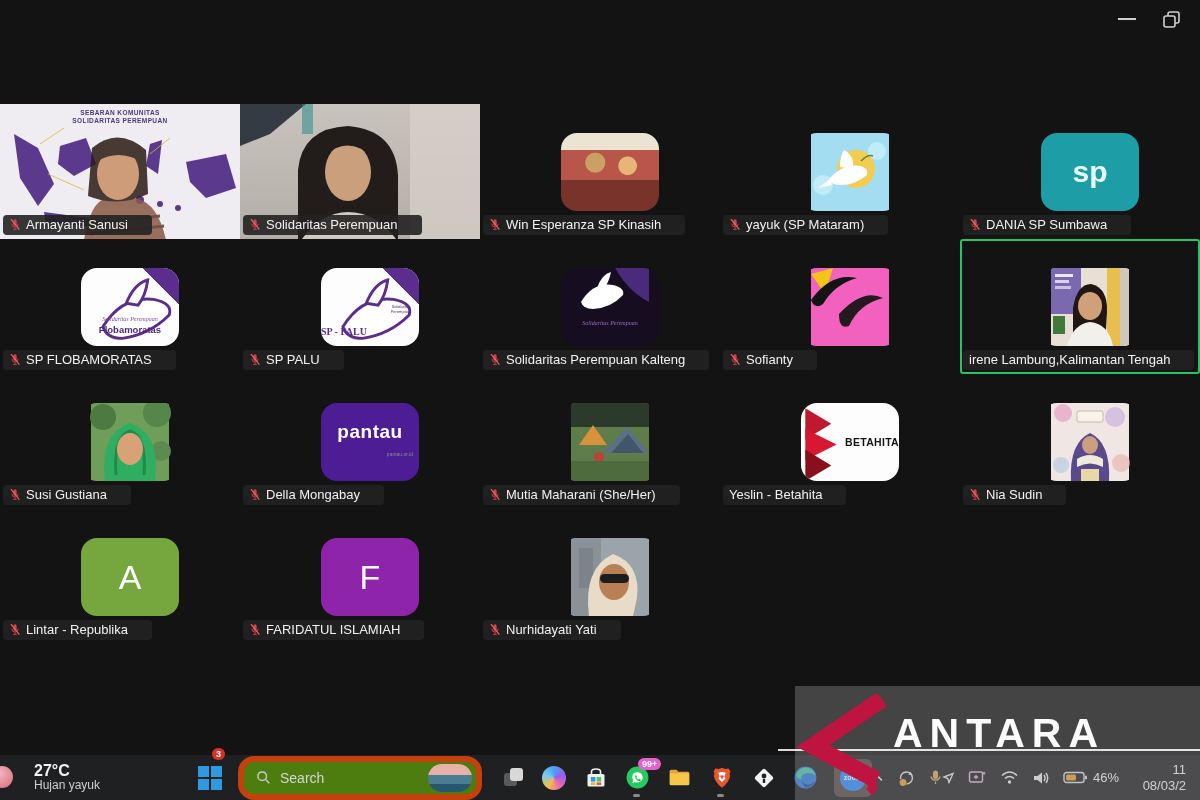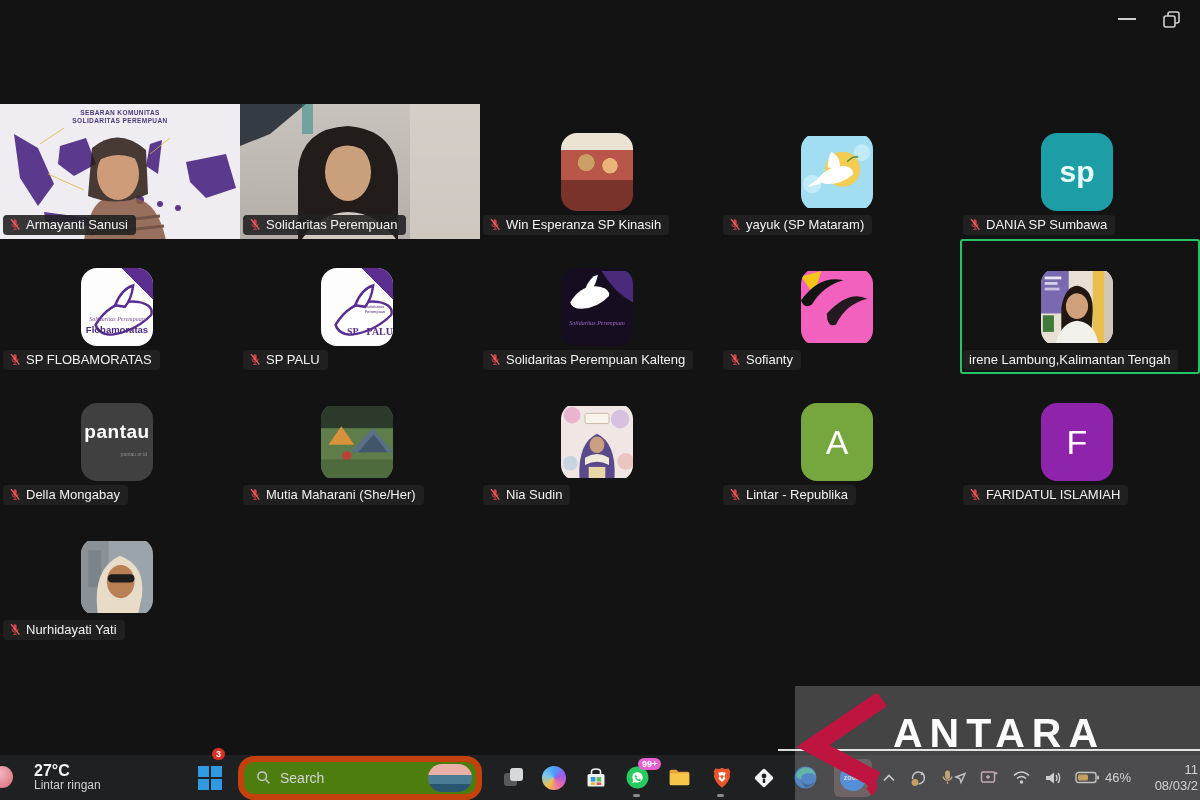--- a/index.html
+++ b/index.html
@@ -9,52 +9,52 @@
   .winctl{position:absolute;top:0;left:0;width:1200px;height:40px}
   .minimize{position:absolute;top:18px;left:1118px;width:18px;height:2px;background:#cfcfcf;cursor:pointer}
   .restore{position:absolute;top:10px;left:1162px;width:20px;height:20px}
 
   
   .grid{position:absolute;left:0;top:104px;width:1200px;height:540px;display:grid;grid-template-columns:repeat(5,240px);grid-template-rows:repeat(4,135px)}
   .cell{position:relative}
   .cell.active{box-shadow:inset 0 0 0 2px #25c464;border-radius:3px}
   .vid{position:absolute;inset:0;overflow:hidden;background:#0d0d0d}
   .vid svg{display:block;width:100%;height:100%}
-  .avatar{position:absolute;left:81px;top:29px;width:72px;height:78px;border-radius:16px;overflow:hidden}
+  .avatar{position:absolute;left:81px;top:29px;width:98px;height:78px;border-radius:16px;overflow:hidden}
   .avatar svg{display:block;width:100%;height:100%}
-  .label{position:absolute;left:3px;bottom:4px;display:flex;align-items:center;gap:5px;background:rgba(34,34,34,.9);border-radius:4px;padding:2px 8px 3px 6px;white-space:nowrap;max-width:230px}
+  .label{position:absolute;left:3px;bottom:4px;display:flex;align-items:center;gap:5px;background:rgba(34,34,34,.9);border-radius:4px;padding:2px 24px 3px 6px;white-space:nowrap;max-width:230px}
   .label .nm{color:#f2f2f2;font-size:13px}
   .miclg{flex:0 0 auto}
 
   
   .lt{display:flex;align-items:center;justify-content:center;width:100%;height:100%;color:#fff}
   .av-dania{background:#1d9da6}
   .av-dania .lt{font-size:30px;font-weight:bold;color:#e8fbfb}
   .av-lintar{background:#76a73f}
   .av-lintar .lt{font-size:34px}
   .av-faridatul{background:#8e24aa}
   .av-faridatul .lt{font-size:34px}
 
   
-  .av-pantau{background:#404040}
+  .av-pantau{background:#4c1d95}
   .av-pantau .pt{position:absolute;top:18px;left:0;right:0;text-align:center;color:#fff;font-size:19px;font-weight:bold;letter-spacing:.5px}
   .av-pantau .ps{position:absolute;top:48px;left:0;right:6px;text-align:right;color:#8a8a8a;font-size:5px}
 
   
   .av-betahita{background:#fdfdfd;display:flex;align-items:center}
   .av-betahita .bt{color:#141414;font-size:10.5px;font-weight:bold;letter-spacing:.3px}
   .av-betahita .bmark{margin:0 2px 0 3px}
 
   
   .av-logo{background:#fdfdfd}
   .corner{position:absolute;inset:0;background:linear-gradient(225deg,#5b2d8e 0 21%,transparent 21%)}
   .dove{position:absolute;left:8px;top:8px;width:46px;height:38px}
   .script{position:absolute;left:0;right:0;top:48px;text-align:center;font-style:italic;font-size:6px;color:#7b4fa0;font-family:"Liberation Serif",serif}
   .flbname{position:absolute;left:0;right:0;top:56px;text-align:center;font-size:9.5px;font-weight:bold;color:#4a2a7a}
-  .paluname{position:absolute;left:0;right:0;top:58px;text-align:right;font-size:10px;font-weight:bold;color:#5b2d8e;font-family:"Liberation Serif",serif}
+  .paluname{position:absolute;left:0;right:0;top:58px;text-align:left;font-size:10px;font-weight:bold;color:#5b2d8e;font-family:"Liberation Serif",serif}
   .paluscript{position:absolute;right:4px;top:36px;width:28px;text-align:center;font-size:4px;color:#4a2a7a}
   .av-kalteng{background:#170d20}
   .av-kalteng .kscript{position:absolute;left:0;right:0;top:52px;text-align:center;font-style:italic;font-size:6px;color:#9a6cc8;font-family:"Liberation Serif",serif}
 
   
   .av-win{background:
     radial-gradient(circle at 35% 38%,#caa064 0 12%,rgba(0,0,0,0) 13%),
     radial-gradient(circle at 68% 42%,#e8b478 0 11%,rgba(0,0,0,0) 12%),
     linear-gradient(180deg,#ece4d2 0 22%,#b8564a 22% 60%,#79332b 60%)}
   .av-isna{background:
@@ -85,21 +85,21 @@
   .simg{width:44px;height:28px;border-radius:14px;background:linear-gradient(180deg,#e8b0a8 0 40%,#4a7d93 40% 70%,#27566e 70%)}
   .taskview{position:relative;width:20px;height:20px}
   .taskview i{position:absolute;width:13px;height:13px;border-radius:3px;background:#5a5a5a;left:0;top:5px}
   .taskview i+i{background:#d8d8d8;left:6px;top:0}
   .copilot{width:24px;height:24px;border-radius:50%;background:conic-gradient(#49a1f5,#9a5cf0,#e86aa8,#f2c04a,#7cc8f0,#49a1f5)}
   .badge{position:absolute;top:-7px;left:14px;background:#e85fd0;color:#fff;font-size:9px;font-weight:bold;border-radius:8px;padding:1px 4px;z-index:3}
   .badge.red{background:#d93025;left:16px}
   .rundot{position:absolute;bottom:-6px;left:9px;width:7px;height:3px;border-radius:2px;background:#8a8a8a}
   .zoomapp{width:38px;height:38px;border-radius:6px;background:rgba(214,160,160,.30);display:flex;align-items:center;justify-content:center}
   .zoomapp .zc{width:26px;height:26px;border-radius:50%;background:#2d8cff;display:flex;align-items:center;justify-content:center;color:#fff;font-size:7px;font-weight:bold}
-  .tray{position:absolute;right:0;top:0;height:45px;display:flex;align-items:center;gap:13px;padding-right:2px;z-index:31}
+  .tray{position:absolute;right:0;top:0;height:45px;display:flex;align-items:center;gap:13px;padding-right:14px;z-index:31}
   .tico{display:flex;align-items:center;justify-content:center;cursor:pointer}
   .batt{display:flex;align-items:center;gap:5px;cursor:pointer}
   .battpct{color:#f2f2f2;font-size:13px}
   .clock{color:#f2f2f2;font-size:13px;line-height:16px;text-align:right;width:54px;overflow:hidden;cursor:pointer}
 
   
   .slidetitle{position:absolute;top:5px;left:0;right:0;text-align:center;color:#4a3a7a;font-weight:bold;font-size:6.5px;line-height:8px;letter-spacing:.4px;z-index:2}
 </style>
 </head>
 <body>
@@ -327,20 +327,41 @@
           <ellipse cx="39" cy="38" rx="12" ry="14" fill="#cfa07a"></ellipse>
           <path d="M27 28 Q39 18 52 30 L52 24 Q40 14 28 24 Z" fill="#201612"></path>
           <path d="M16 78 Q22 56 39 54 Q58 56 62 78 Z" fill="#f2f0ea"></path>
         </svg>
     </div>
     <div class="label">
       <span class="nm">irene Lambung,Kalimantan Tengah</span>
     </div>
   </div>
 
+  <div class="cell">
+    <div class="avatar">
+      <svg viewBox="0 0 78 78">
+          <rect width="78" height="78" fill="#6f9e5a"></rect>
+          <circle cx="12" cy="14" r="13" fill="#4c7a40"></circle>
+          <circle cx="66" cy="10" r="14" fill="#55864a"></circle>
+          <circle cx="70" cy="48" r="10" fill="#5d8a4e"></circle>
+          <path d="M14 78 Q8 30 39 20 Q70 30 64 78 Z" fill="#2fae62"></path>
+          <path d="M25 72 Q22 34 39 28 Q56 34 53 72" stroke="#1f8a4a" stroke-width="3" fill="none"></path>
+          <ellipse cx="39" cy="46" rx="13" ry="16" fill="#d9a176"></ellipse>
+        </svg>
+    </div>
+    <div class="label">
+      <svg class="miclg" width="12" height="13" viewBox="0 0 16 17">
+          <path d="M8 1.5a2.2 2.2 0 0 1 2.2 2.2V8A2.2 2.2 0 0 1 5.8 8V3.7A2.2 2.2 0 0 1 8 1.5z" fill="#d64045"></path>
+          <path d="M3.8 7.6a4.2 4.2 0 0 0 8.4 0M8 11.8V15M5.6 15h4.8" stroke="#d64045" stroke-width="1.2" fill="none"></path>
+          <path d="M2.6 1.2 13.8 15.4" stroke="#e8636d" stroke-width="1.6"></path>
+        </svg>
+      <span class="nm">Susi Gustiana</span>
+    </div>
+  </div>
 
   <div class="cell">
     <div class="avatar av-pantau">
       <div class="pt">pantau</div>
       <div class="ps">pantau.or.id</div>
     </div>
     <div class="label">
       <svg class="miclg" width="12" height="13" viewBox="0 0 16 17">
           <path d="M8 1.5a2.2 2.2 0 0 1 2.2 2.2V8A2.2 2.2 0 0 1 5.8 8V3.7A2.2 2.2 0 0 1 8 1.5z" fill="#d64045"></path>
           <path d="M3.8 7.6a4.2 4.2 0 0 0 8.4 0M8 11.8V15M5.6 15h4.8" stroke="#d64045" stroke-width="1.2" fill="none"></path>
@@ -365,20 +386,33 @@
     <div class="label">
       <svg class="miclg" width="12" height="13" viewBox="0 0 16 17">
           <path d="M8 1.5a2.2 2.2 0 0 1 2.2 2.2V8A2.2 2.2 0 0 1 5.8 8V3.7A2.2 2.2 0 0 1 8 1.5z" fill="#d64045"></path>
           <path d="M3.8 7.6a4.2 4.2 0 0 0 8.4 0M8 11.8V15M5.6 15h4.8" stroke="#d64045" stroke-width="1.2" fill="none"></path>
           <path d="M2.6 1.2 13.8 15.4" stroke="#e8636d" stroke-width="1.6"></path>
         </svg>
       <span class="nm">Mutia Maharani (She/Her)</span>
     </div>
   </div>
 
+  <div class="cell">
+    <div class="avatar av-betahita">
+      <svg class="bmark" width="12" height="26" viewBox="0 0 14 30">
+          <path d="M0 2 L10 8 L0 14Z" fill="#c01830"></path>
+          <path d="M0 10 L12 16 L0 22Z" fill="#d81830"></path>
+          <path d="M0 18 L10 24 L0 30Z" fill="#8a0f1c"></path>
+        </svg>
+      <span class="bt">BETAHITA</span>
+    </div>
+    <div class="label">
+      <span class="nm">Yeslin - Betahita</span>
+    </div>
+  </div>
 
   <div class="cell">
     <div class="avatar">
       <svg viewBox="0 0 78 78">
           <rect width="78" height="78" fill="#f0e6e4"></rect>
           <circle cx="12" cy="10" r="9" fill="#e8a8c8" opacity=".8"></circle>
           <circle cx="64" cy="14" r="10" fill="#cbb0de" opacity=".7"></circle>
           <circle cx="70" cy="60" r="9" fill="#e8b8b0" opacity=".7"></circle>
           <circle cx="10" cy="62" r="8" fill="#b8cce0" opacity=".7"></circle>
           <rect x="26" y="8" width="26" height="11" rx="2" fill="#f8f4ea" stroke="#c8b8a8"></rect>
@@ -448,21 +482,21 @@
     </div>
   </div>
 
 </div>
 
 <div class="taskbar">
   <div class="weather">
     <div class="wicon"></div>
     <div class="wtxt">
       <div class="wtemp">27°C</div>
-      <div class="wcond">Lintar ringan</div>
+      <div class="wcond">Hujan yayuk</div>
     </div>
   </div>
 
   <div class="tb-center">
     <div class="tbi">
       <div class="startlogo">
           <i></i>
           <i></i>
           <i></i>
           <i></i>

